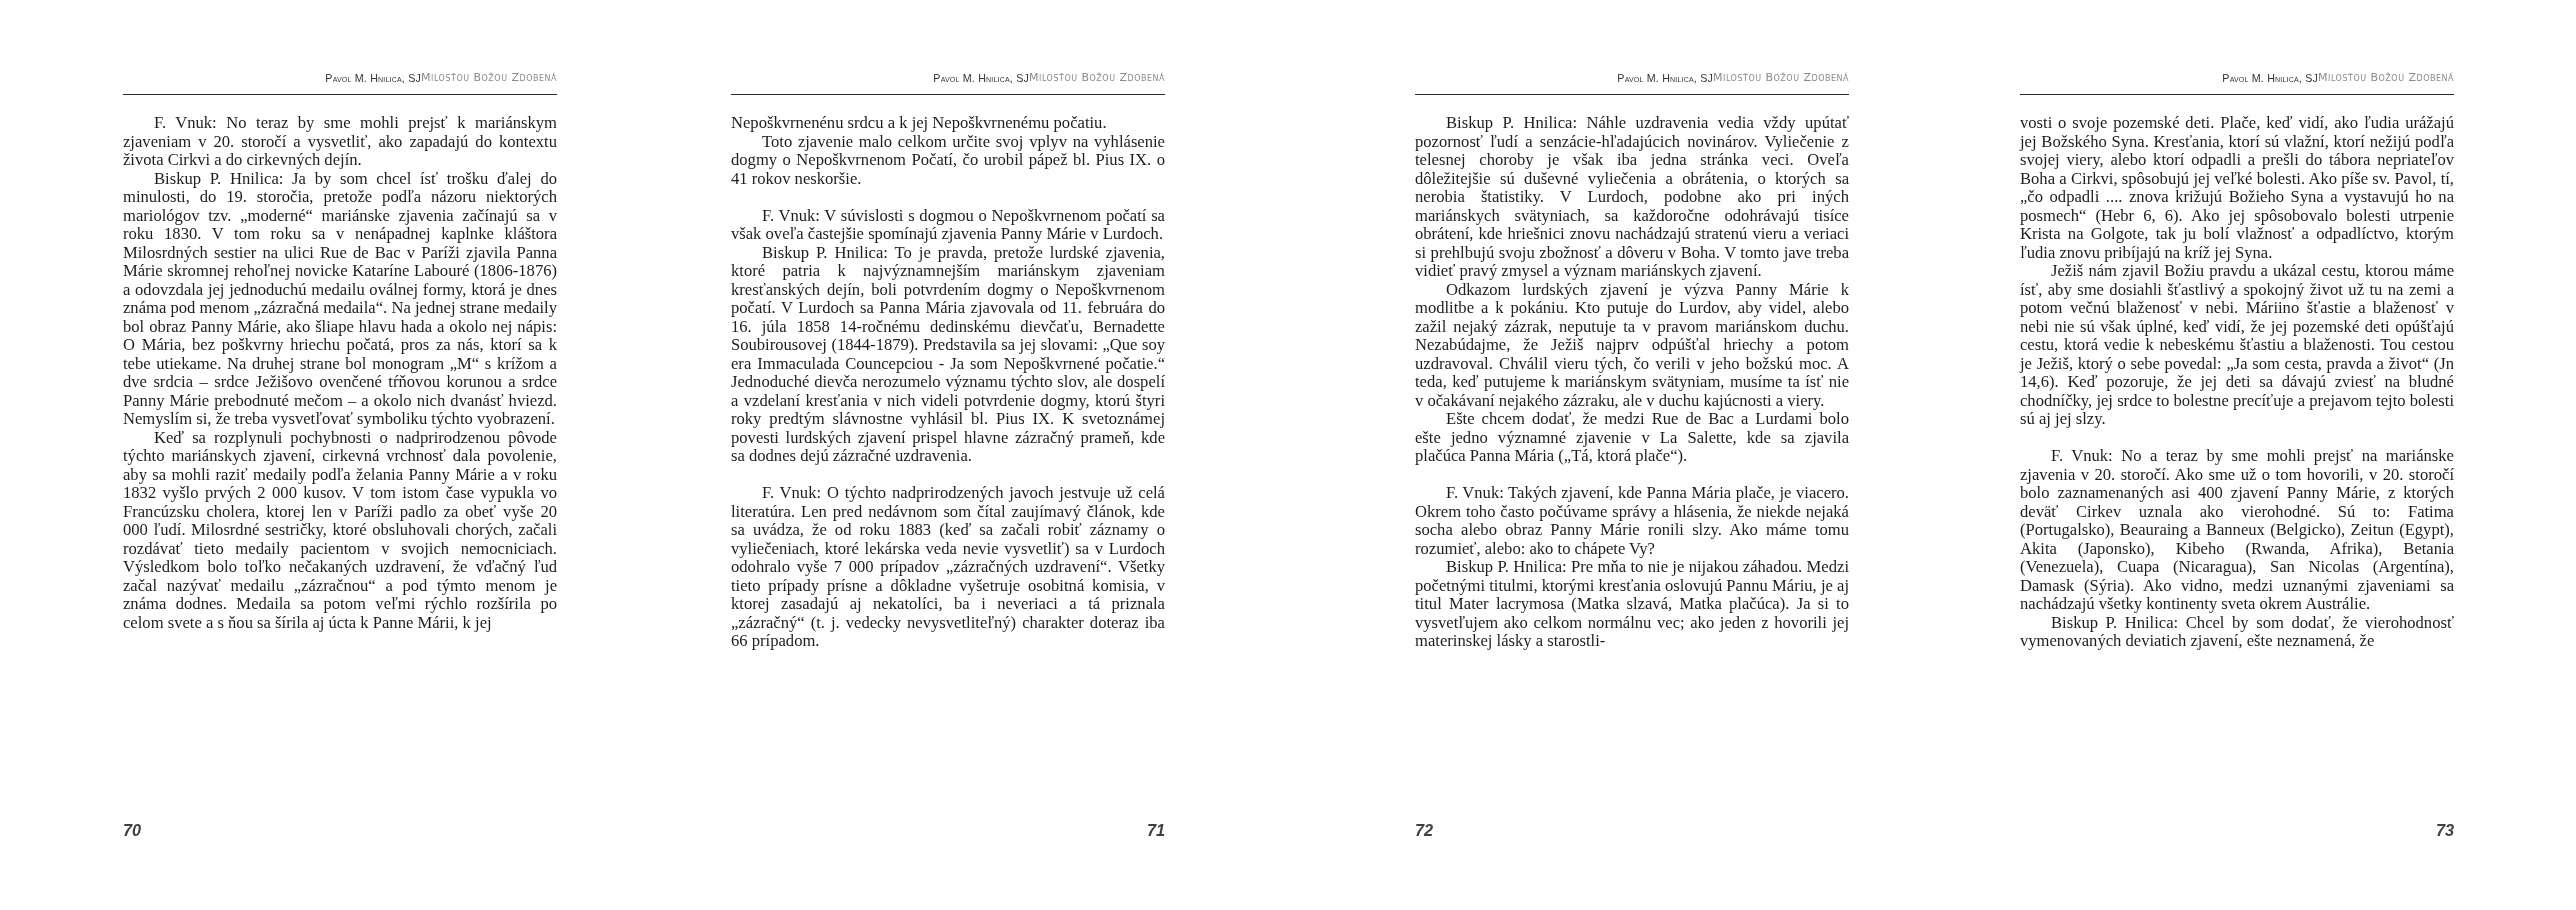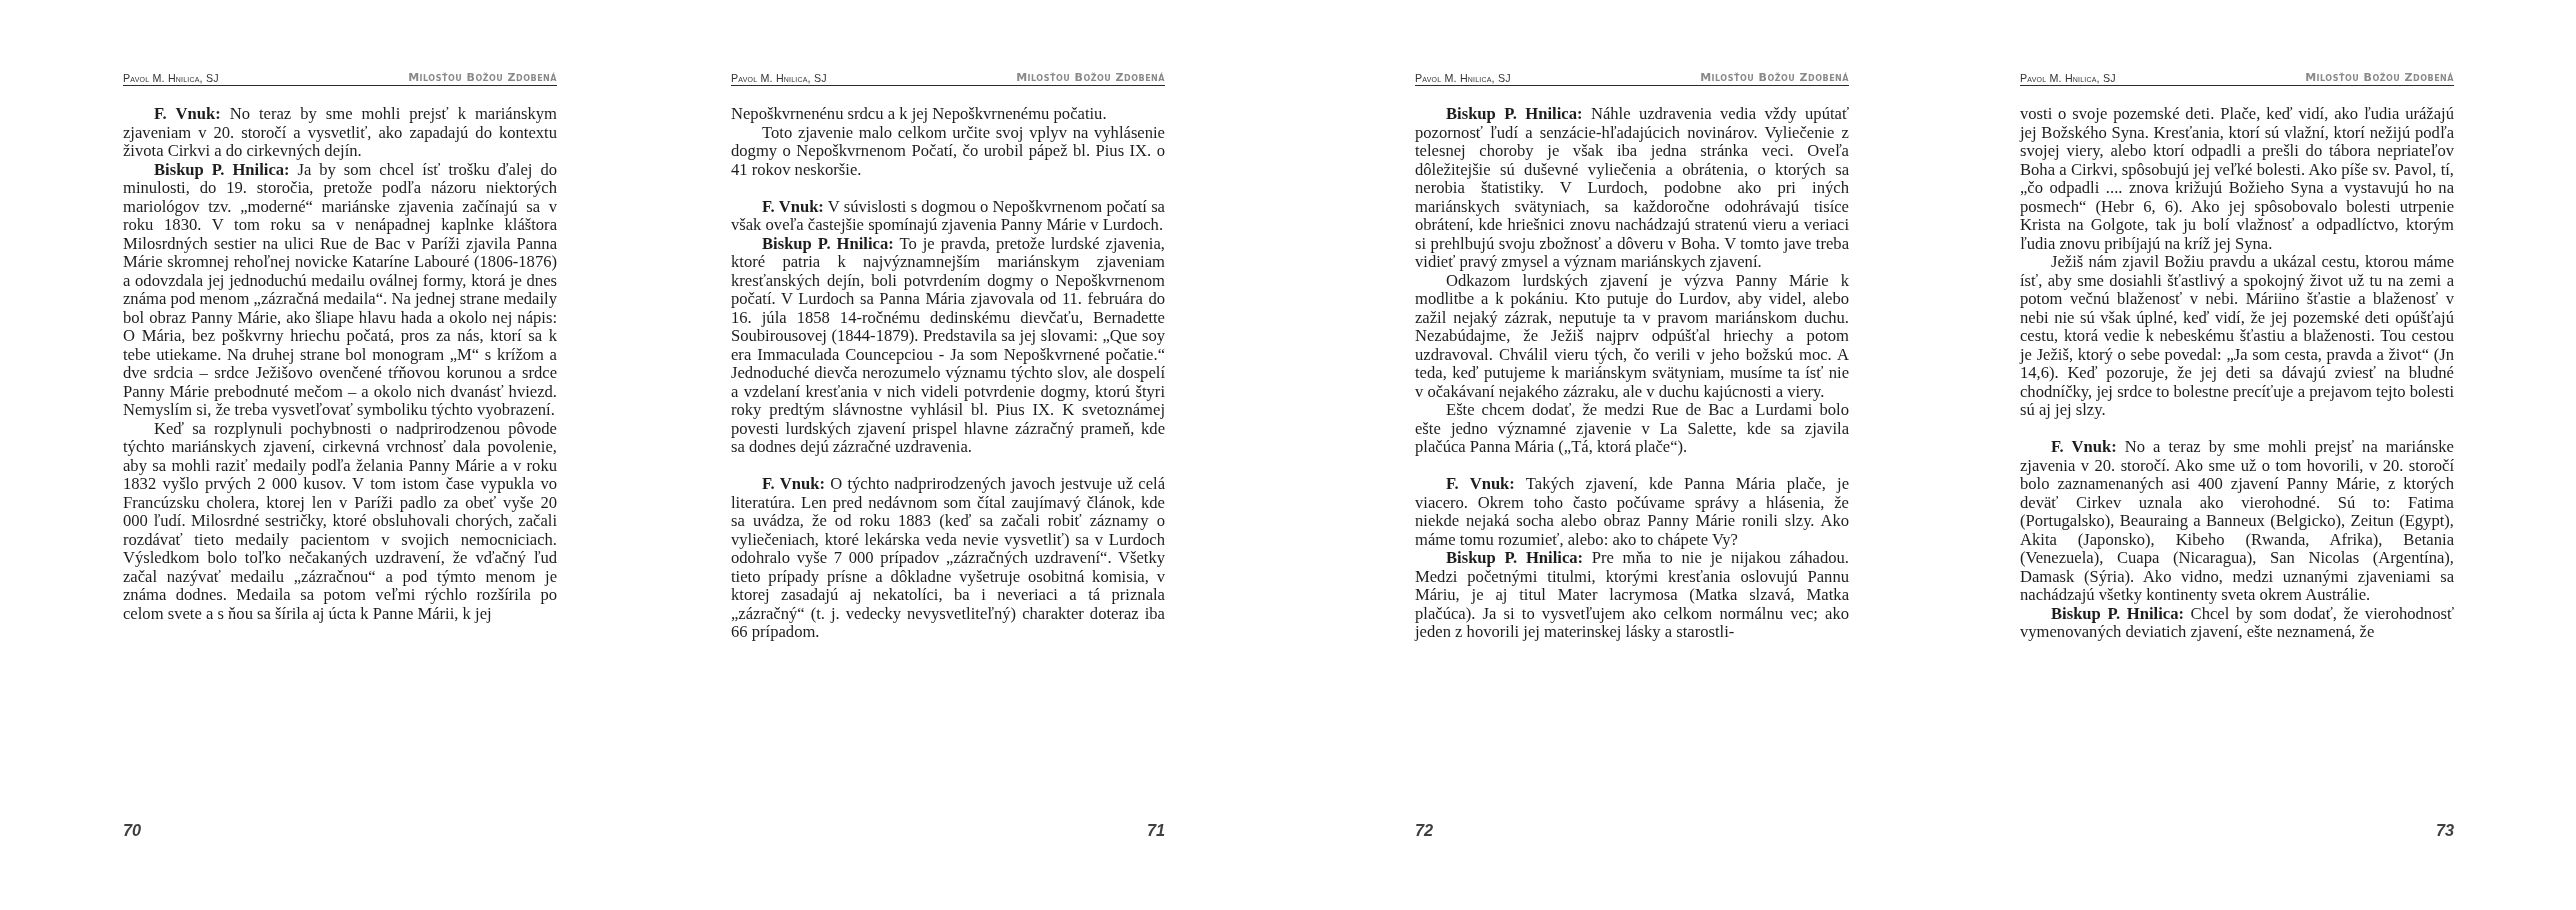--- a/index.html
+++ b/index.html
@@ -3,37 +3,37 @@
 <meta charset="utf-8">
 <style>
   html, body { margin: 0; padding: 0; background: #ffffff; }
   body { width: 2576px; height: 910px; position: relative; overflow: hidden; }
   .page {
     position: absolute; top: 62px; width: 434px; height: 824px;
     font-family: "DejaVu Serif", "Liberation Serif", serif;
     color: #1d1d1d;
   }
   .running-head {
-    display: flex; justify-content: space-between; align-items: flex-end;
-    height: 22px; border-bottom: 1.3px solid #2a2a2a; padding-bottom: 1px;
+    display: flex; justify-content: flex-end; align-items: flex-end;
+    height: 22px; border-bottom: 1.3px solid #2a2a2a; padding-bottom: 10px;
   }
   .author {
     font-family: "Liberation Sans", "DejaVu Sans", sans-serif;
     font-size: 10.7px; color: #333; font-variant: small-caps; letter-spacing: 0.2px;
   }
   .book-title {
     font-family: "DejaVu Sans", "Liberation Sans", sans-serif;
-    font-size: 11px; font-weight: bold; color: #8a8a8a;
+    font-size: 11px; font-weight: normal; color: #8a8a8a;
     font-variant: small-caps; letter-spacing: 0.5px;
   }
   .body-text { margin-top: 19px; font-family: "Liberation Serif", "DejaVu Serif", serif; font-size: 16.6px; line-height: 18.5px; text-align: justify; hyphens: manual; }
   .body-text p { margin: 0; text-indent: 31px; }
   .body-text p.noindent { text-indent: 0; }
   .body-text p.gap { margin-top: 18.5px; }
-  .speaker { font-weight: bold; }
+  .speaker { font-weight: normal; }
   .it { }
   .folio {
     position: absolute; top: 759px;
     font-family: "Liberation Sans", "DejaVu Sans", sans-serif;
     font-size: 16.3px; font-weight: bold; font-style: italic; color: #404040;
   }
   .folio.left { left: 0; }
   .folio.right { right: 0; }
 </style>
 </head>

